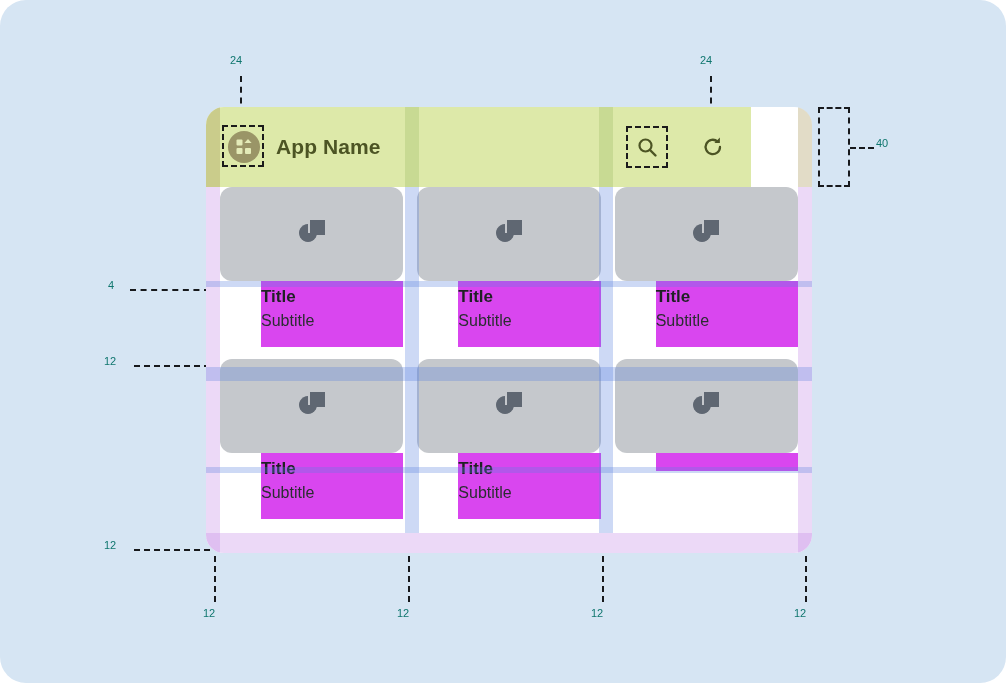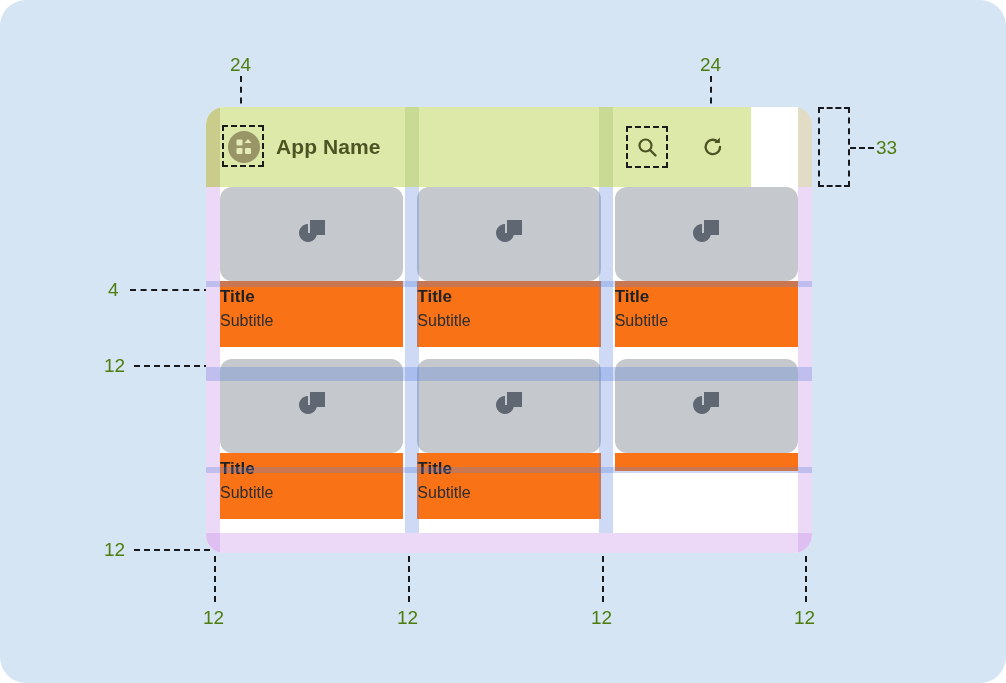--- a/index.html
+++ b/index.html
@@ -120,21 +120,22 @@
   .thumb {
     height: 94px;
     background: #c5c8cc;
     border-radius: 12px;
     display: flex;
     align-items: center;
     justify-content: center;
   }
   .card-text {
     padding-top: 4px;
-    background: #f97316;
+    background: #d946ef;
+    margin-left: 41px;
   }
   .card-title {
     font-size: 17px;
     font-weight: 700;
     color: #1f2124;
     line-height: 24px;
   }
   .card-sub {
     font-size: 16px;
     font-weight: 400;
@@ -152,22 +153,22 @@
   
   .ov-blue { background: rgba(88,130,223,0.30); z-index: 3; }
   
   .ov-green { background: rgba(120,160,60,0.20); z-index: 5; }
   
   .ov-tan { background: rgba(158,140,70,0.30); z-index: 5; }
 
   
   .ann-label {
     position: absolute;
-    font-size: 19px;
-    color: #4d7c0f;
+    font-size: 11px;
+    color: #0f766e;
     font-family: "Liberation Sans", sans-serif;
     white-space: nowrap;
     text-align: center;
   }
   .dash-h {
     position: absolute;
     border-top: 2px dashed #17191c;
     height: 0;
   }
   .dash-v {
@@ -331,21 +332,21 @@
   </div>
 
   <div class="ann-label" style="left:230px;top:54px;">24</div>
   <div class="dash-v" style="left:240px;top:76px;height:49px;"></div>
 
   <div class="ann-label" style="left:700px;top:54px;">24</div>
   <div class="dash-v" style="left:710px;top:76px;height:49px;"></div>
 
   <div class="dash-box" style="left:818px;top:107px;width:32px;height:80px;"></div>
   <div class="dash-h" style="left:850px;top:147px;width:24px;"></div>
-  <div class="ann-label" style="left:876px;top:137px;">33</div>
+  <div class="ann-label" style="left:876px;top:137px;">40</div>
 
   <div class="ann-label" style="left:108px;top:279px;">4</div>
   <div class="dash-h" style="left:130px;top:289px;width:80px;"></div>
 
   <div class="ann-label" style="left:104px;top:355px;">12</div>
   <div class="dash-h" style="left:134px;top:365px;width:76px;"></div>
 
   <div class="ann-label" style="left:104px;top:539px;">12</div>
   <div class="dash-h" style="left:134px;top:549px;width:76px;"></div>
 

